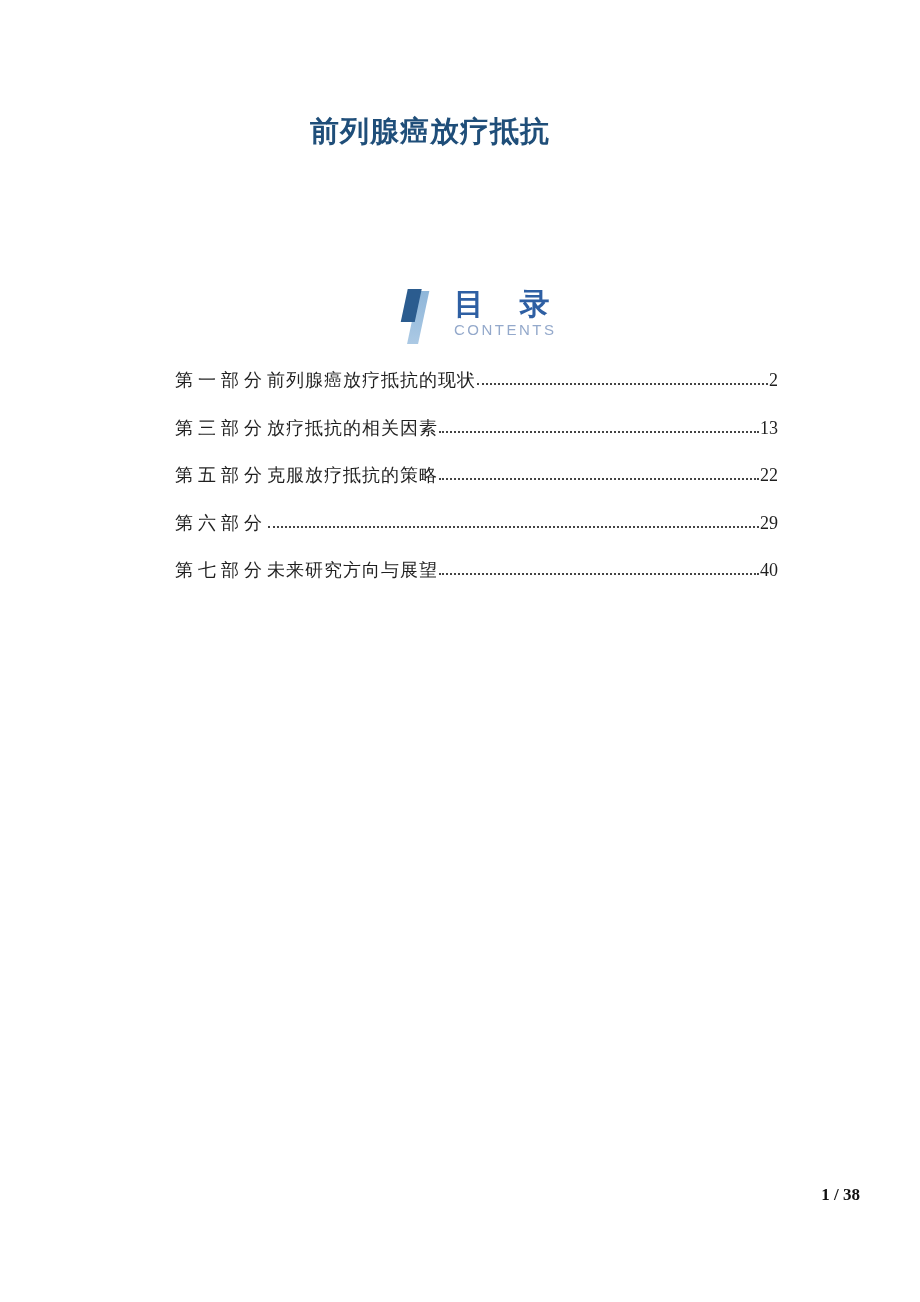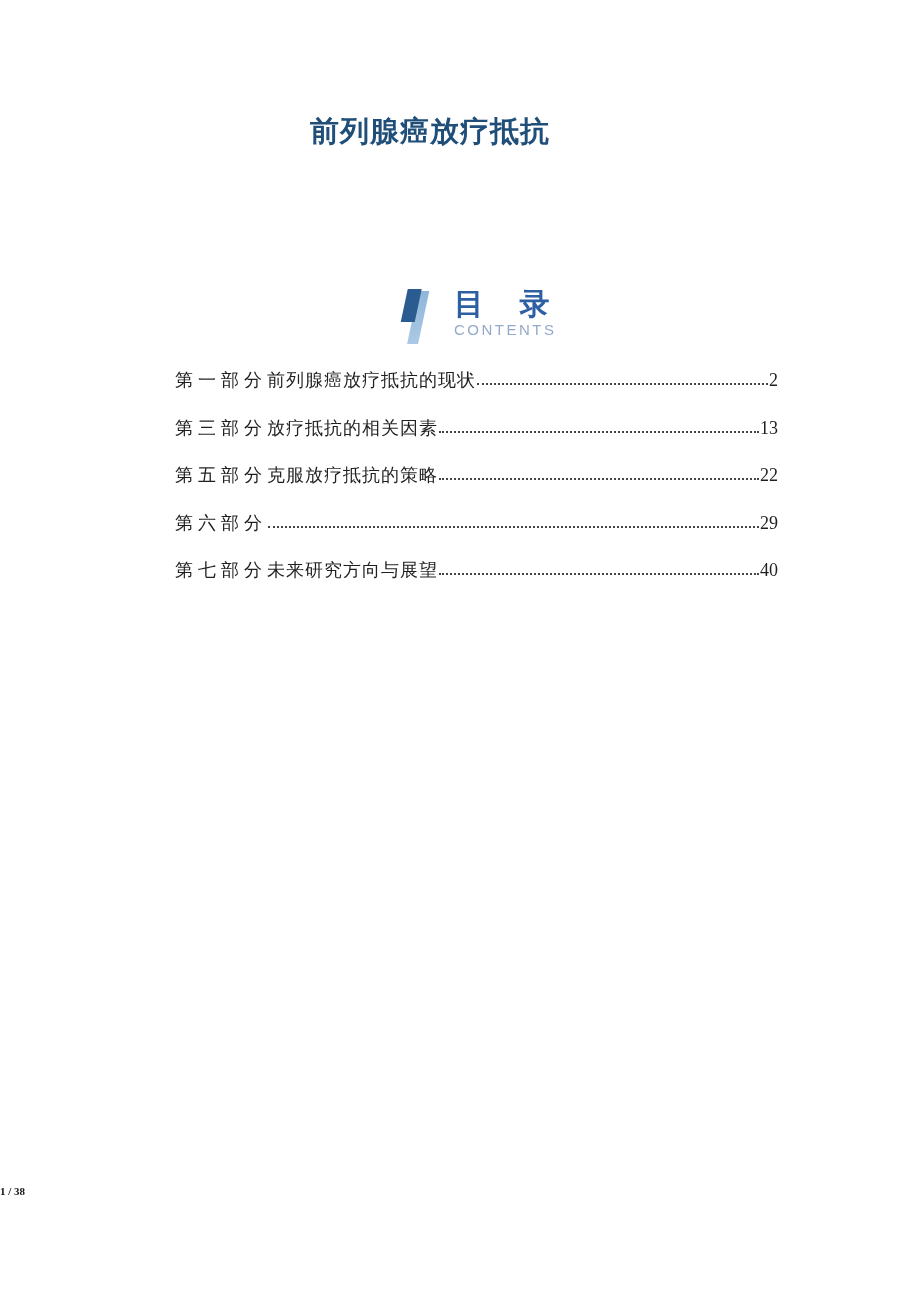--- a/index.html
+++ b/index.html
@@ -99,23 +99,23 @@
     margin: 0 1px 4px 1px;
     border-bottom: 2px dotted var(--leader-color, #444444);
   }
   .toc-page {
     white-space: nowrap;
     flex: 0 0 auto;
   }
   .page-footer {
     position: absolute;
     top: 1185px; left: 0; width: 100%;
-    text-align: left;
+    text-align: right;
     font-weight: bold;
-    font-size: 11px;
+    font-size: 17px;
     color: #111111;
   }
 </style>
 </head>
 <body>
 
 <div class="page">
 
   <h1 class="doc-title">前列腺癌放疗抵抗</h1>
 

